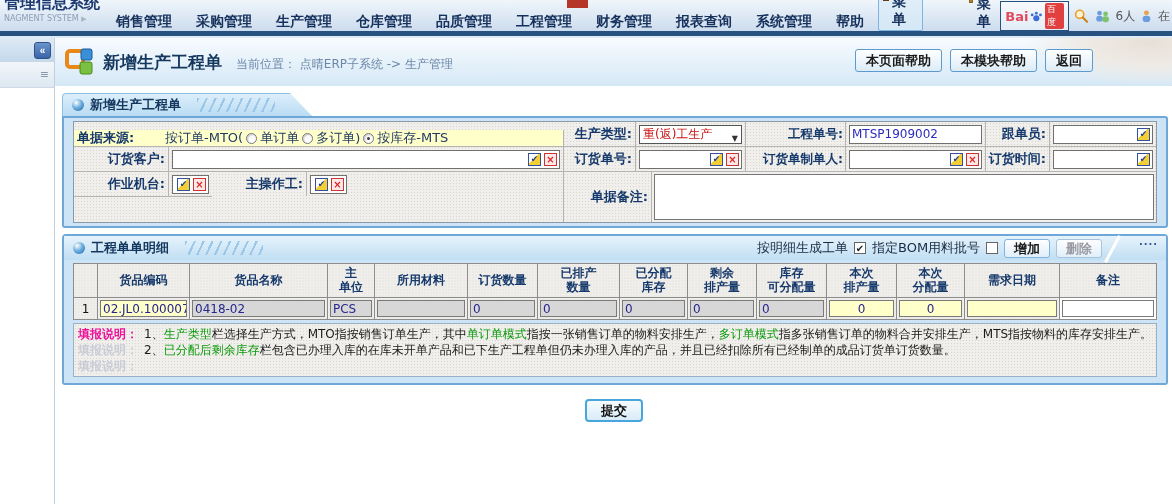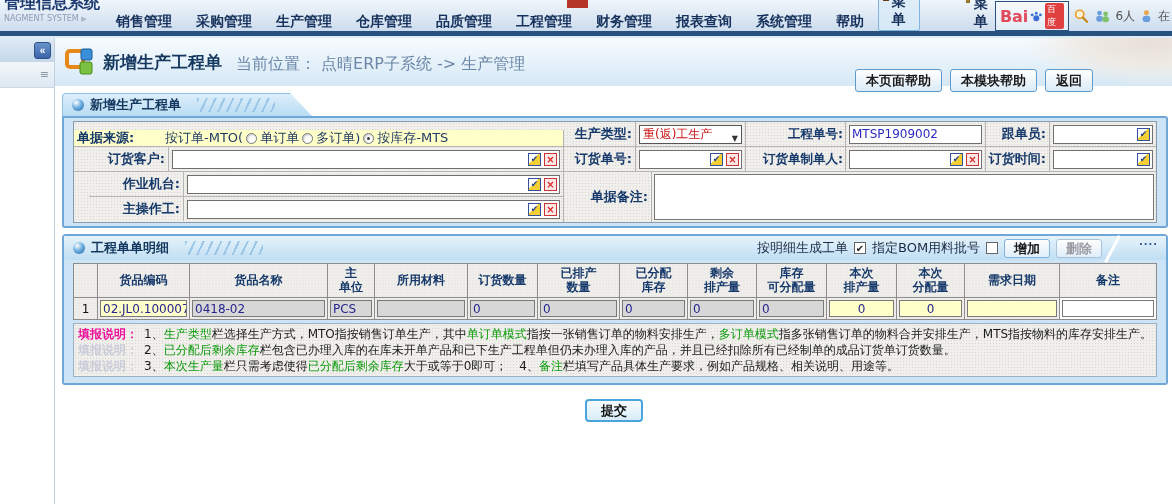--- a/index.html
+++ b/index.html
@@ -17,21 +17,21 @@
 .mi { font-size:14px; font-weight:bold; color:#16325c; cursor:pointer; white-space:nowrap; }
 .close-btn { display:flex; align-items:center; gap:3px; margin-left:14px; padding:1px 6px 1px 4px;
   border:1px solid #7fb3e0; border-radius:2px; background:linear-gradient(#eef6fc,#d5e8f6);
   font-size:14px; font-weight:bold; color:#16325c; cursor:pointer; }
 .door { position:relative; width:11px; height:15px; background:linear-gradient(#c87f3c,#8a4f1e); border:1px solid #6a3a12; }
 .door-arr { position:absolute; left:-7px; top:1px; color:#2aa02a; font-weight:bold; font-size:10px; line-height:11px; }
 .quick { display:flex; align-items:center; gap:4px; margin-left:46px; font-size:14px; font-weight:bold; color:#16325c; cursor:pointer; }
 .quick-ico { width:6px; height:15px; background:linear-gradient(#e8c86a,#a87c28); border:1px solid #8a6a20; }
 .topright { margin-left:auto; display:flex; align-items:center; gap:5px; padding-right:2px; }
 .baidu { display:flex; align-items:center; gap:2px; border:1px solid #27517f; background:linear-gradient(#f7fafd,#e2ecf6); padding:1px 4px; cursor:pointer; }
-.bai { color:#e04a5a; font-weight:bold; font-size:16px; }
+.bai { color:#e04a5a; font-weight:bold; font-size:13px; }
 .du { background:#e04040; color:#fff; font-size:9px; padding:0 2px; border-radius:2px; }
 .cnt { color:#555; font-size:12px; white-space:nowrap; }
 .tr-ico { display:block; }
 .redfrag { position:absolute; left:567px; top:0; width:21px; height:8px; background:#b53528; }
 
 
 .navybar { height:5px; background:#27517f; }
 .navygap { height:2px; background:#dcebf7; }
 
 
@@ -44,25 +44,25 @@
 .sb-ico { color:#8a98a8; font-size:11px; cursor:pointer; }
 .sb-rest { background:#fff; }
 .main { flex:1; position:relative; }
 
 
 .pagehdr { height:48px; background:linear-gradient(#f7fbfe,#d5e8f6); display:flex; align-items:center; padding-left:10px; position:relative; }
 .hdr-deco { position:absolute; right:0; top:0; width:150px; height:48px;
   background:radial-gradient(ellipse at 85% 10%, #e7e0d8 0%, #eeeae4 35%, rgba(255,255,255,0) 70%); }
 .hdr-logo { flex:none; margin-right:8px; }
 .ptitle { font-size:17px; font-weight:bold; color:#14375e; white-space:nowrap; }
-.crumb { font-size:16px; color:#6b87a8; margin-left:14px; margin-top:5px; white-space:nowrap; }
+.crumb { font-size:12px; color:#6b87a8; margin-left:14px; margin-top:5px; white-space:nowrap; }
 .hdrbtns { position:absolute; right:80px; top:11px; display:flex; gap:8px; z-index:2; }
 .hdrbtns button { height:23px; padding:0 10px; font-size:13px; font-weight:bold; color:#1a1a1a;
   background:linear-gradient(#ffffff,#dcebf7); border:1px solid #5d9bce; border-radius:3px; cursor:pointer;
-  font-family:inherit; white-space:nowrap;margin-top:20px; }
+  font-family:inherit; white-space:nowrap; }
 
 
 .panel { margin:7px 5px 0 7px; }
 .tab { height:23px; width:250px; display:flex; align-items:center; gap:6px; padding-left:9px;
   background:linear-gradient(#ddeefb,#b9dcf3); border:1px solid #8fc1e5; border-bottom:none;
   clip-path:polygon(0 0, calc(100% - 22px) 0, 100% 100%, 0 100%); border-top-left-radius:4px;
   font-size:13px; font-weight:bold; color:#14375e; }
 .ball { width:12px; height:12px; border-radius:50%; flex:none;
   background:radial-gradient(circle at 35% 30%, #ffffff, #6fb0e0 45%, #1d62a5); }
 .tabtxt { white-space:nowrap; }
@@ -88,21 +88,21 @@
 .inp .sp { flex:1; }
 .blue { color:#2b2bc0; }
 .fsel { flex:1; height:19px; background:#fff; border:1px solid #555; display:flex; align-items:flex-end; padding:0 3px; font-size:12px; color:#cc1111; cursor:pointer; }
 .fsel .arr { margin-left:auto; font-size:8px; color:#333; }
 .icosel { width:13px; height:13px; flex:none; margin-left:2px; border:1px solid #33509c;
   background:linear-gradient(135deg,#ffffff 45%,#f3cf35 45%); cursor:pointer; }
 .icosel i { font-style:normal; font-size:9px; color:#24408c; line-height:11px; display:block; text-align:center; }
 .icodel { width:13px; height:13px; flex:none; margin-left:3px; border:1px solid #cc3333; background:#fde8e8; cursor:pointer; }
 .icodel i { font-style:normal; font-size:10px; font-weight:bold; color:#dd2222; line-height:11px; display:block; text-align:center; }
 .cdrow { height:50px; }
-.cdleft { width:490px; flex:none; border-right:1px solid #b4b4b4; display:flex; flex-direction:column;padding-left:15px; }
+.cdleft { width:490px; flex:none; border-right:1px solid #b4b4b4; display:flex; flex-direction:row; }
 .cdl-row { display:flex; height:25px; border-bottom:1px solid #b4b4b4; }
 .cdl-row:last-child { border-bottom:none; height:24px; }
 .cdl-row .fcell:last-child { border-right:none; }
 .talabel { width:88px; flex:none; justify-content:flex-end; align-items:center; }
 .tareacell { padding:2px; }
 .tarea { width:100%; height:100%; background:#fff; border:1px solid #767676; }
 
 
 .p2 { margin-top:6px; border:2px solid #6fa7d8; border-radius:4px 4px 3px 3px; }
 .tabrow2 { height:24px; background:linear-gradient(#e6f3fb,#c0def3); display:flex; align-items:center; padding-left:9px; position:relative; gap:6px; font-size:13px; font-weight:bold; color:#14375e; }
@@ -476,21 +476,20 @@
             <div class="nline">
               <span class="nlabel">填报说明：</span>
               <span class="ntext"><span>1、</span><span class="g">生产类型</span><span>栏选择生产方式，MTO指按销售订单生产，其中</span><span class="g">单订单模式</span><span>指按一张销售订单的物料安排生产，</span><span class="g">多订单模式</span><span>指多张销售订单的物料合并安排生产，MTS指按物料的库存安排生产。</span></span>
             </div>
             <div class="nline">
               <span class="nlabel ghost">填报说明：</span>
               <span class="ntext"><span>2、</span><span class="g">已分配后剩余库存</span><span>栏包含已办理入库的在库未开单产品和已下生产工程单但仍未办理入库的产品，并且已经扣除所有已经制单的成品订货单订货数量。</span></span>
             </div>
             <div class="nline">
               <span class="nlabel ghost">填报说明：</span>
-              <span class="ntext"><span>3、</span><span class="g">本次生产量</span><span>栏只需考虑使得</span><span class="g">已分配后剩余库存</span><span>大于或等于0即可；　4、</span><span class="g">备注</span><span>栏填写产品具体生产要求，例如产品规格、相关说明、用途等。</span></span>
             </div>
           </div>
         </div>
       </section>
 
       <div class="subrow">
         <button class="submit">提交</button>
       </div>
     </main>
   </div>

